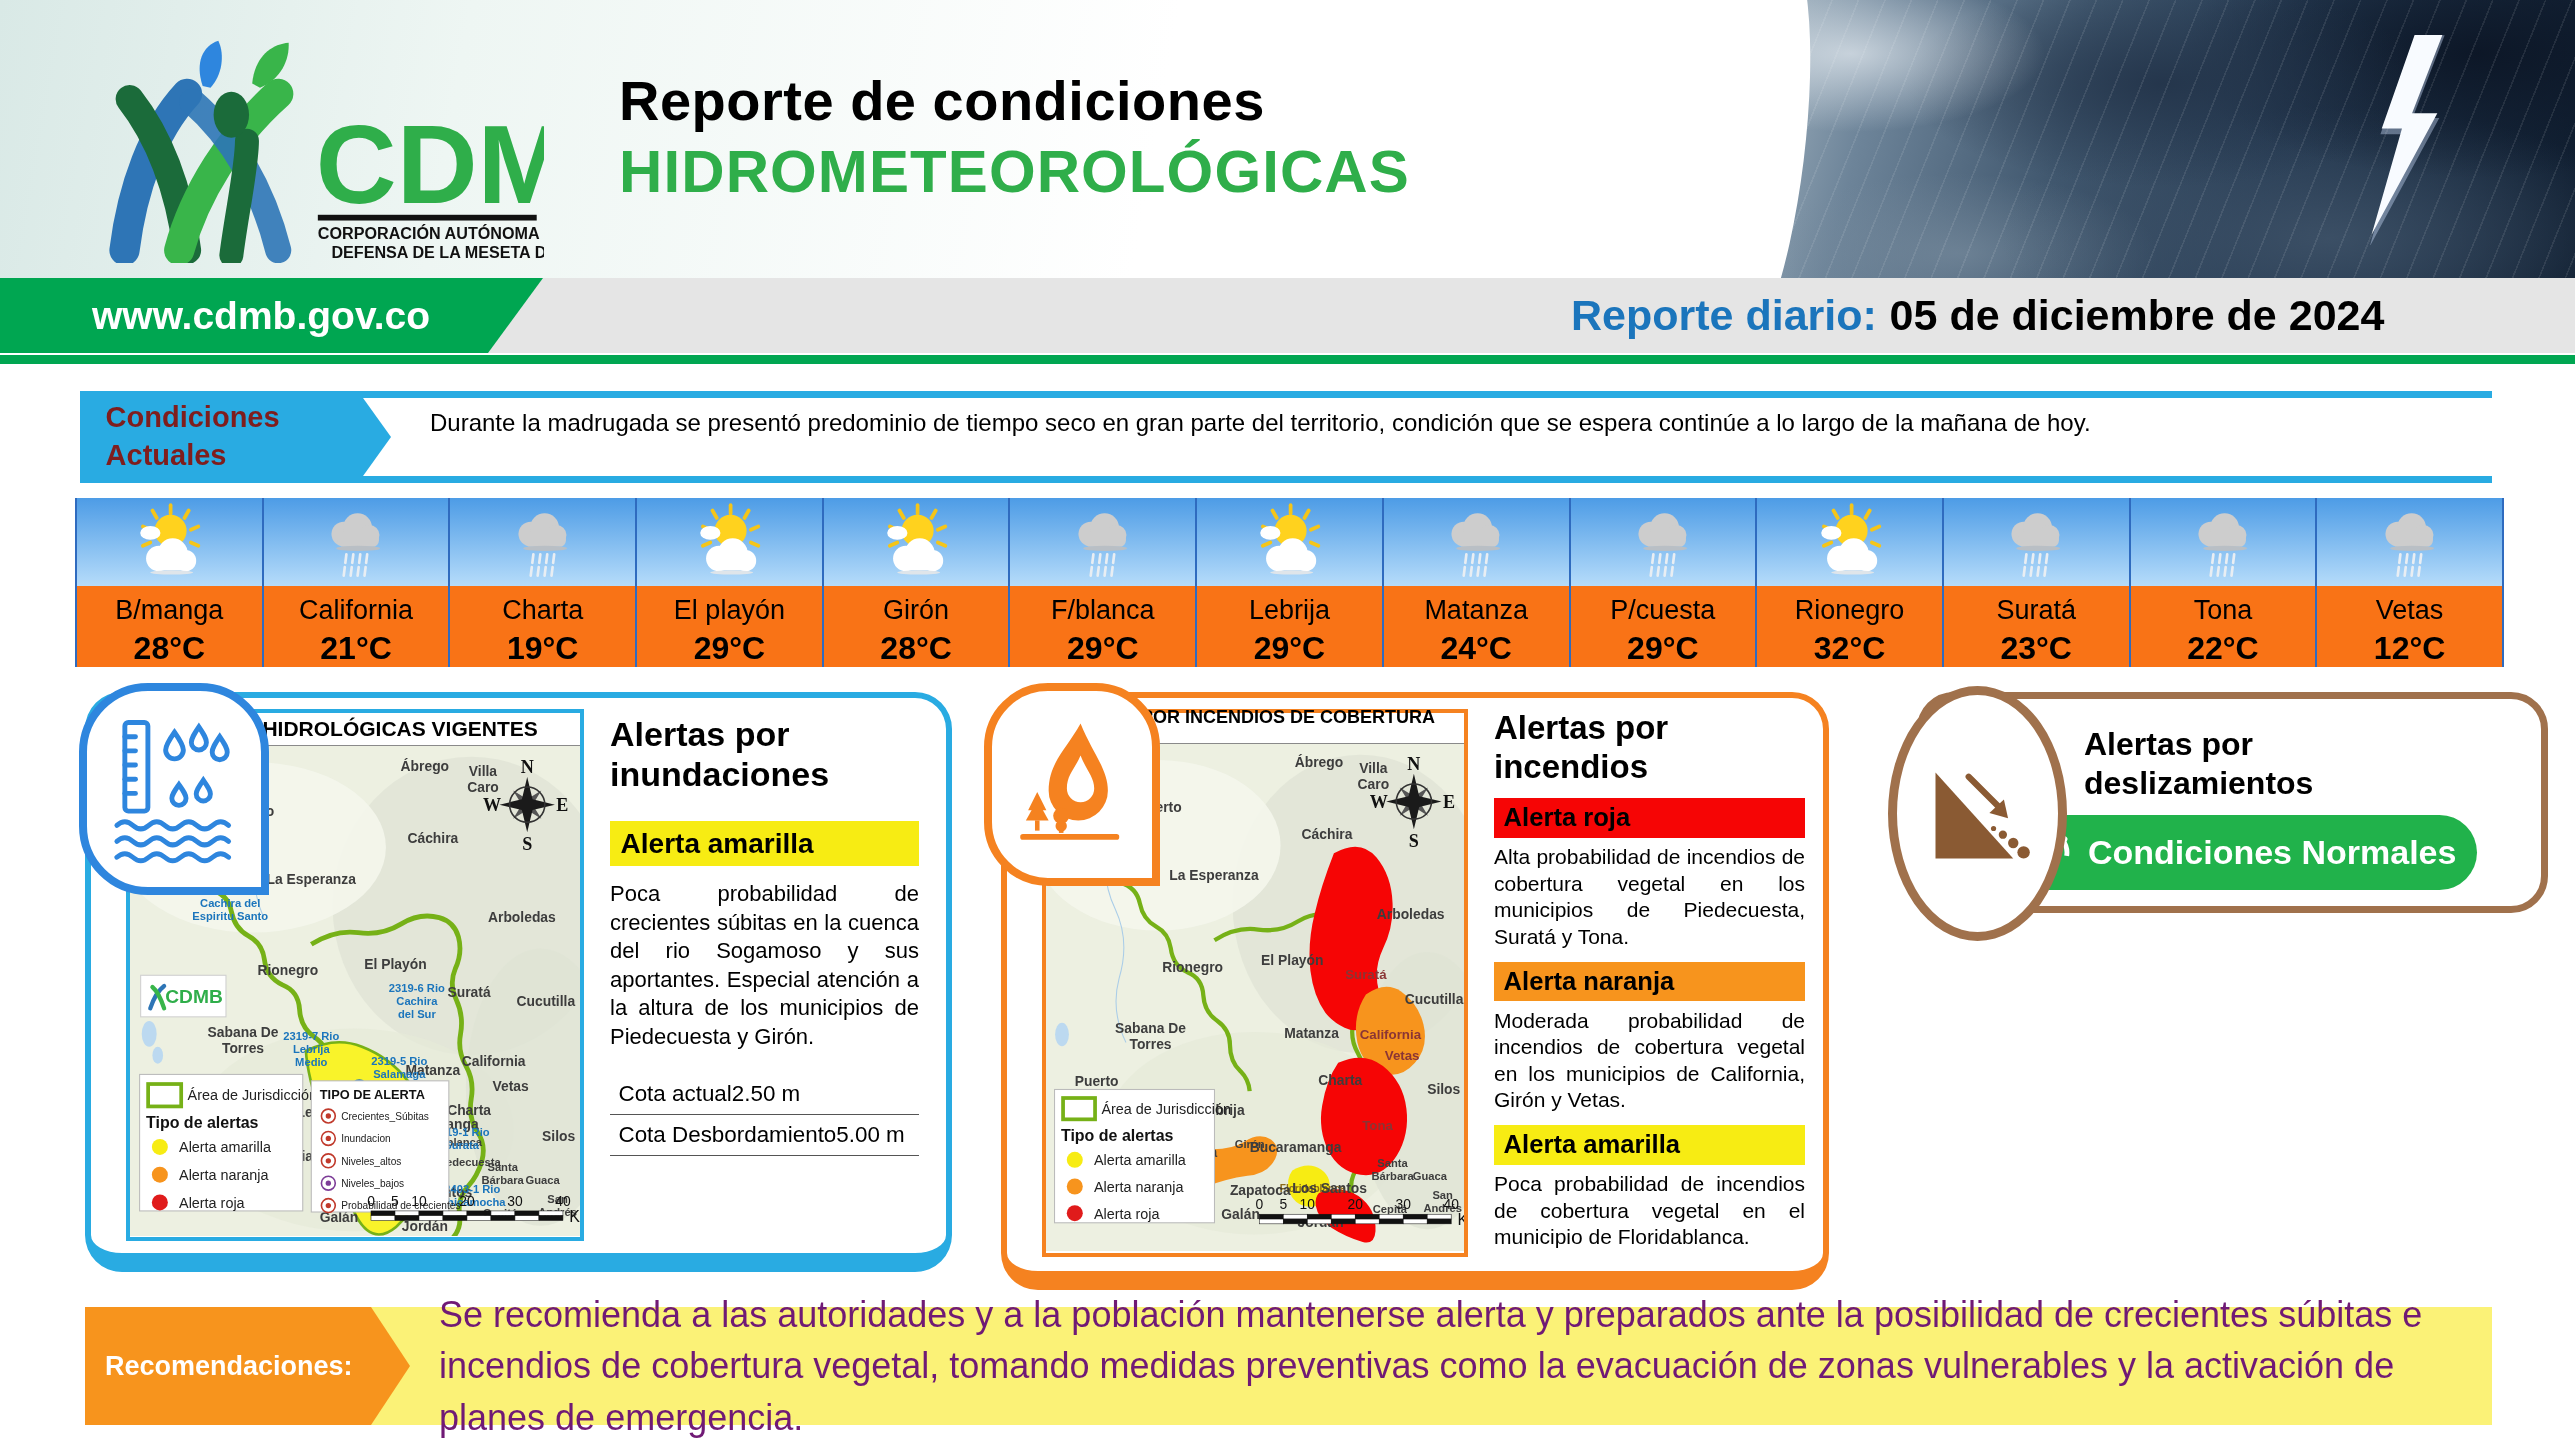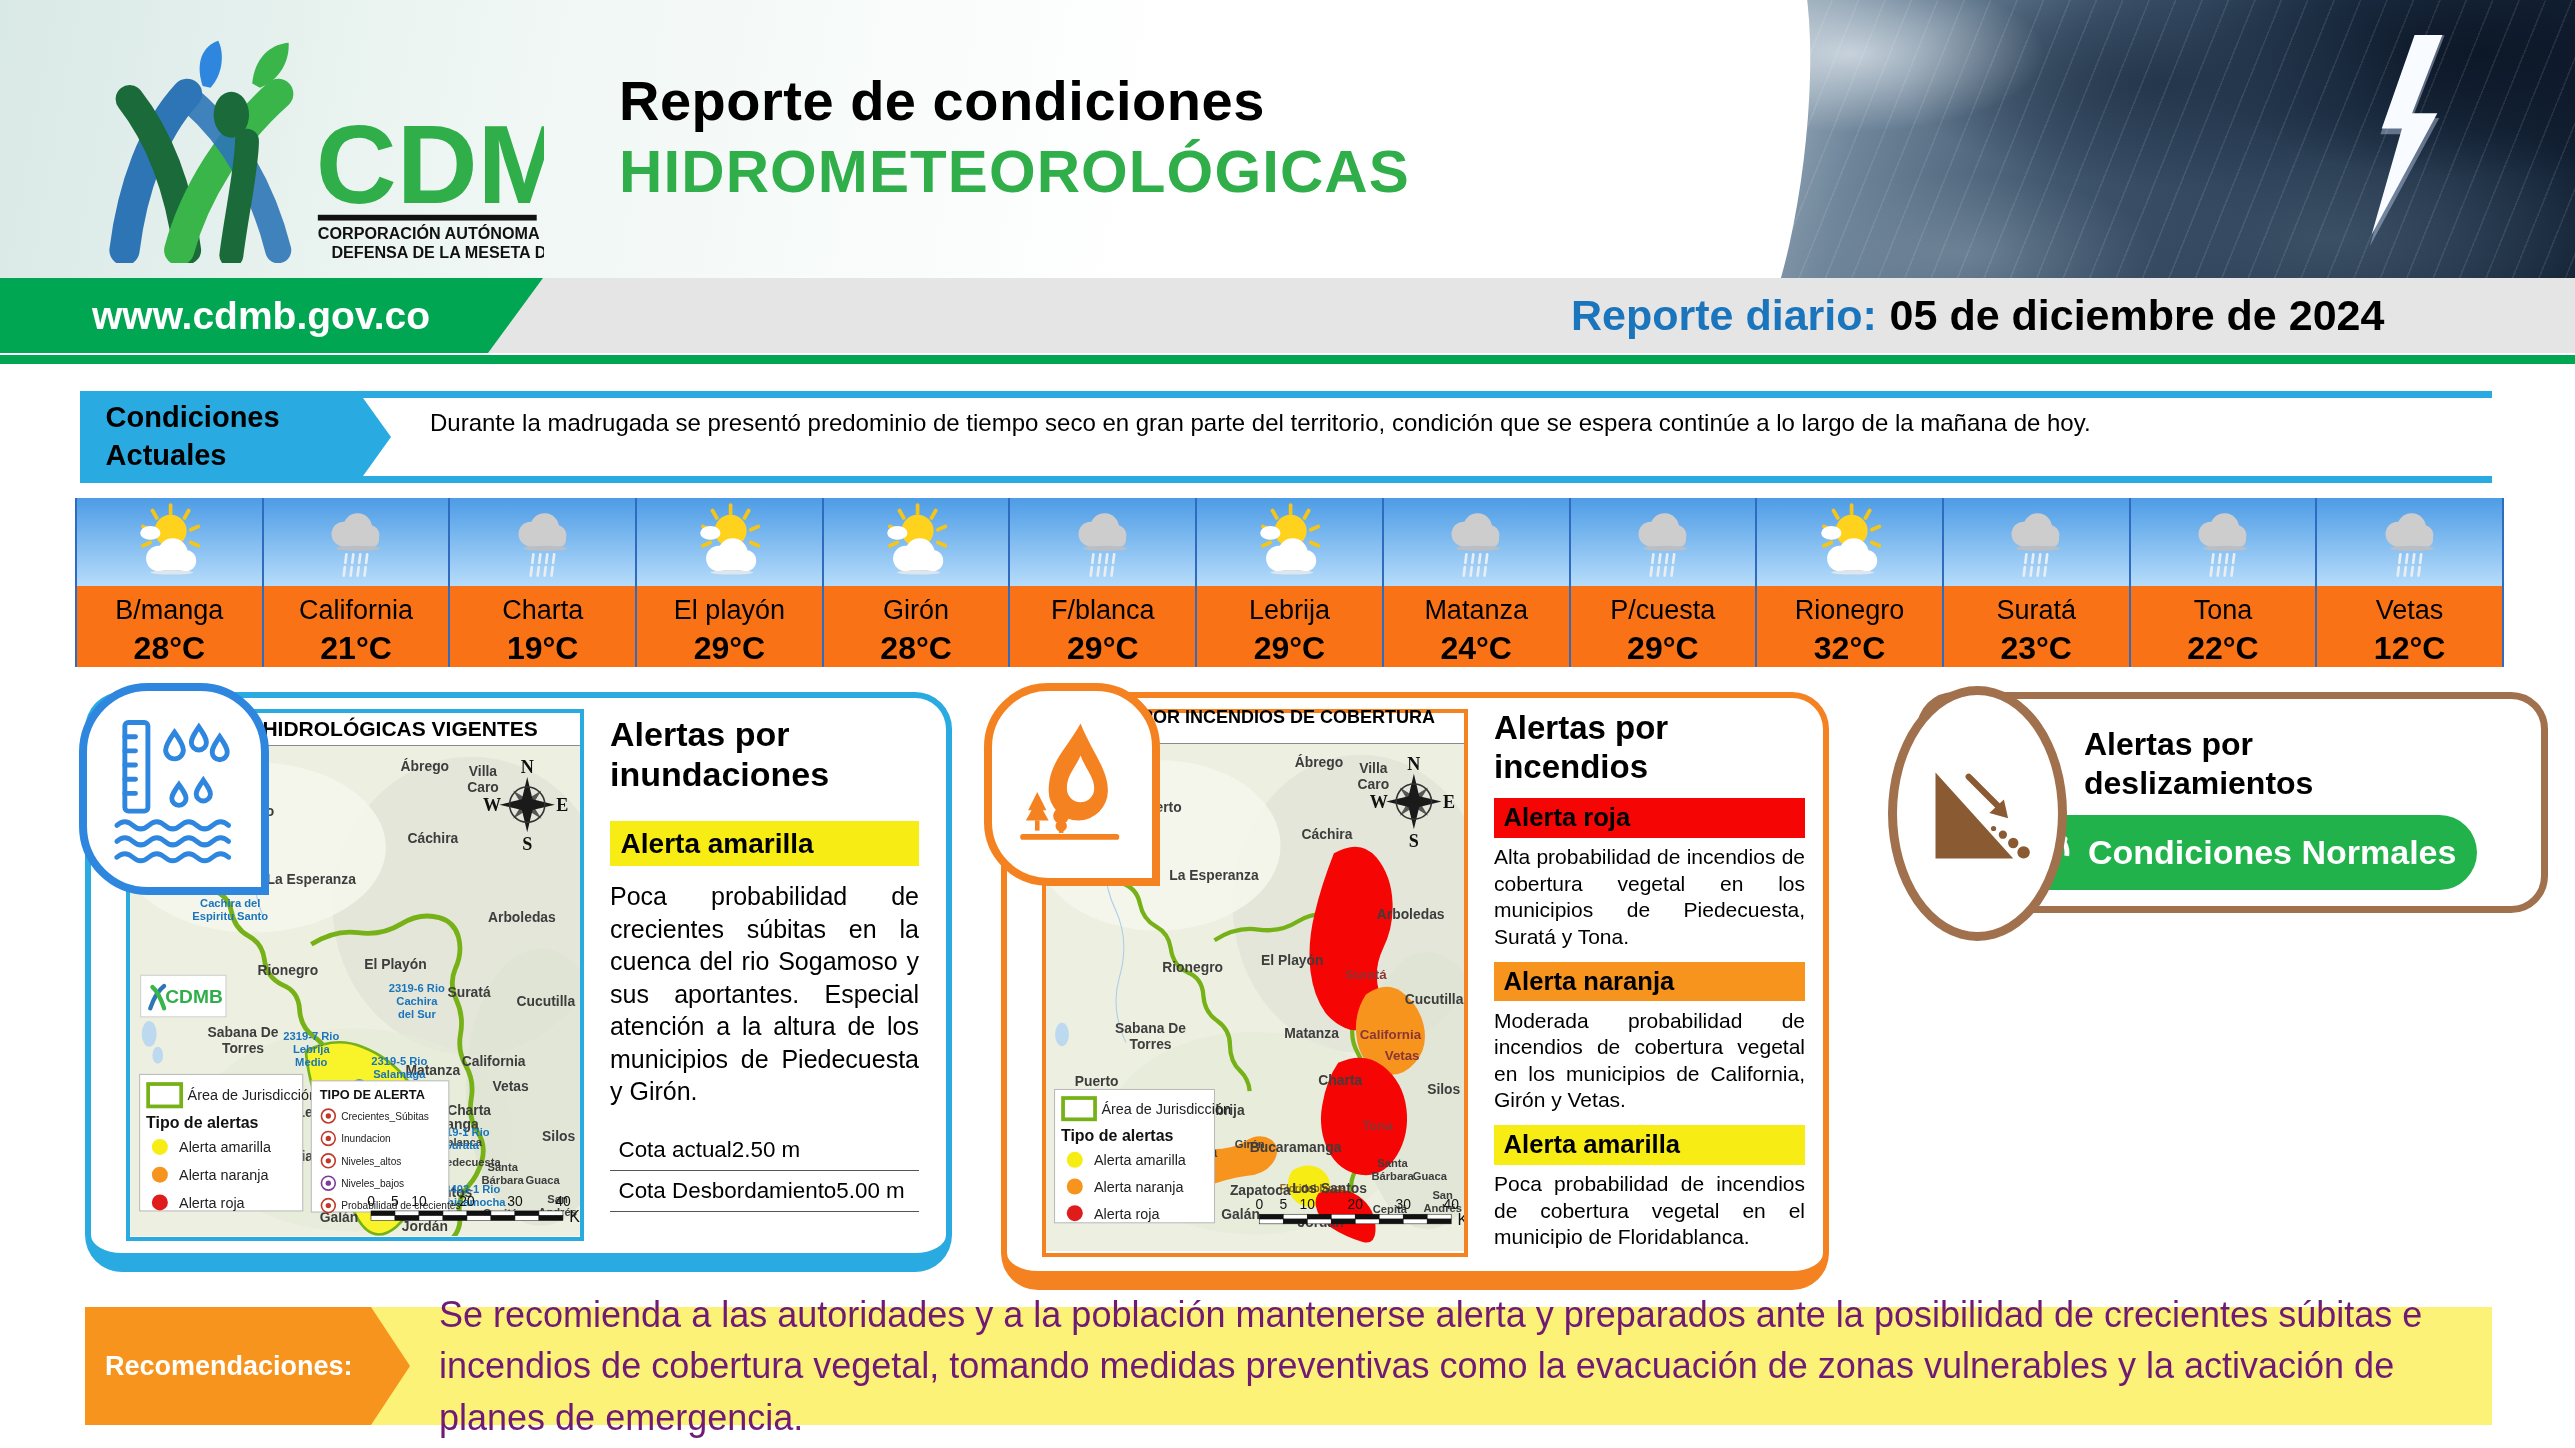--- a/index.html
+++ b/index.html
@@ -38,21 +38,21 @@
   .fuente{position:absolute;left:620px;top:0;height:75px;display:flex;align-items:center;font-size:23.4px;color:#000;}
   .fuente b{margin-right:8.5px;}
   .reporte{position:absolute;left:1571px;top:0;height:75px;display:flex;align-items:center;font-size:43px;font-weight:700;}
   .rep-label{color:#1b75bc;margin-right:12.8px;}
   .rep-date{color:#000;}
   .green-line{position:absolute;left:0;top:355px;width:2576px;height:8.5px;background:#00a651;}
 
   
   .cond-label{position:absolute;left:80px;top:391px;width:278px;height:92px;background:#29abe2;
     display:flex;flex-direction:column;justify-content:center;padding-left:25.6px;z-index:3;}
-  .cond-label .cl{color:#000000;font-size:29px;font-weight:700;line-height:1.3;}
+  .cond-label .cl{color:#7f1d1d;font-size:29px;font-weight:700;line-height:1.3;}
   .cond-label::after{content:'';position:absolute;left:100%;top:0;
     border-top:46px solid transparent;border-bottom:46px solid transparent;border-left:33px solid #29abe2;}
   .cond-box{position:absolute;left:358px;top:391px;width:2134px;height:92px;background:#fff;
     border-top:7.5px solid #29abe2;border-bottom:7.5px solid #29abe2;
     display:flex;align-items:flex-start;padding:8px 64px 0 72px;}
   .cond-box .ct{font-size:24px;color:#000;line-height:1.42;}
 
   
   .weather{position:absolute;left:75px;top:498px;width:2429px;height:169px;display:flex;}
   .wcell{flex:1;border-left:2.1px solid #2f6bbf;display:flex;flex-direction:column;background:#f97316;}
@@ -81,21 +81,21 @@
   .fire .map-title{font-size:18px;height:30px;padding-left:6.4px;}
   .map-svg{display:block;width:100%;border-top:1.6px solid #8a8a8a;background:#edf0e1;}
 
   .ptext{position:absolute;}
   .flood .ptext{left:519px;top:16px;width:309px;}
   .fire .ptext{left:487px;top:10.6px;width:311px;}
   .phead{font-size:34px;font-weight:700;line-height:1.18;color:#000;}
   .fire .phead{font-size:33px;}
   .alert-label{margin-top:27px;padding:6.4px 10.6px;font-size:28px;font-weight:700;color:#000;}
   .fire .alert-label{margin-top:11.7px;font-size:25.6px;padding:5.3px 9.6px;}
-  .ppara{margin-top:14px;font-size:25px;line-height:1.3;text-align:justify;color:#000;}
+  .ppara{margin-top:14px;font-size:22px;line-height:1.3;text-align:justify;color:#000;}
   .fire .ppara{margin-top:6.4px;font-size:21px;line-height:1.26;}
 
   .stable{margin-top:22.4px;width:100%;}
   .sthead{background:#ececec;padding:6.4px 8.5px;font-size:23.4px;font-weight:700;line-height:1.25;border-bottom:2.7px solid #3a3a3a;}
   .strow{display:flex;justify-content:flex-start;font-size:22.4px;padding:7.5px 8.5px 6.4px 8.5px;border-bottom:1.6px solid #555;}
 
   
   .slide-head{position:absolute;left:160px;top:25.6px;font-size:32px;font-weight:700;line-height:1.22;color:#000;}
   .status-pill{position:absolute;left:80px;top:116px;width:473px;height:75px;background:#21b24b;border-radius:43px;
     display:flex;align-items:center;padding-left:17px;text-align:center;}

